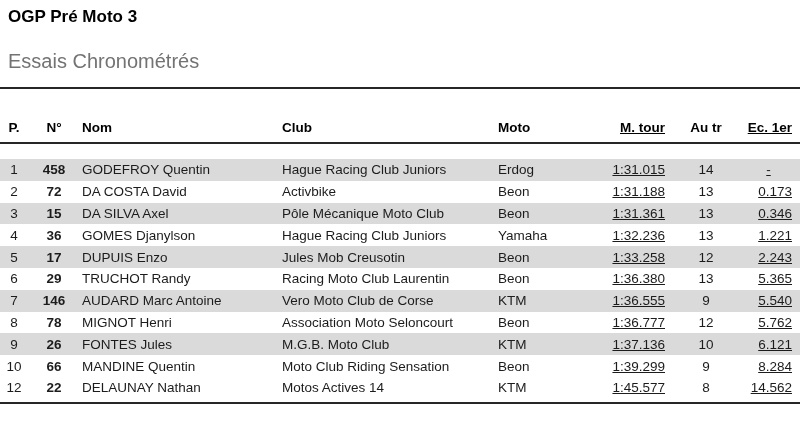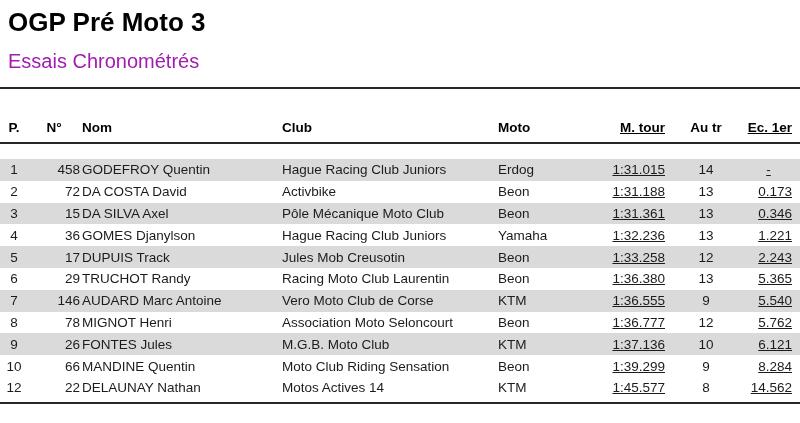--- a/index.html
+++ b/index.html
@@ -9,32 +9,32 @@
     height: 423px;
     background: #ffffff;
     font-family: "Liberation Sans", sans-serif;
     color: #1c1c1c;
     overflow: hidden;
   }
   .title {
     position: absolute;
     top: 8px;
     left: 8px;
-    font-size: 26px;
+    font-size: 17px;
     font-weight: bold;
     color: #000000;
     line-height: 1.1;
   }
   .subtitle {
     position: absolute;
     top: 50px;
     left: 8px;
     font-size: 20px;
     font-weight: normal;
-    color: #a21caf;
+    color: #737373;
     line-height: 1.1;
   }
   table.results {
     position: absolute;
     top: 87px;
     left: 0;
     width: 800px;
     border-collapse: collapse;
     table-layout: fixed;
     border-top: 2px solid #262626;
@@ -60,21 +60,21 @@
     overflow: hidden;
     color: #1c1c1c;
   }
   tr.spacer-top td { height: 15px; background: #ffffff; }
   tr.spacer-bottom td { height: 3px; background: #ffffff; }
   tr.data-row.alt { background: #dadada; }
   .align-left   { text-align: left;  padding-left: 2px !important; margin-top: 18px; }
   .align-center { text-align: center; }
   .align-right  { text-align: right; padding-right: 2px !important; text-decoration: underline; }
   .pad-right-lg { padding-right: 8px !important; }
-  .cell-bold { font-weight: normal; text-align: right; }
+  .cell-bold { font-weight: bold; }
 </style>
 </head>
 <body>
 
 <div class="page">
   <div class="title">OGP Pré Moto 3</div>
   <div class="subtitle">Essais Chronométrés</div>
 
   <table class="results">
     <colgroup>
@@ -139,21 +139,21 @@
           <td class="align-left">GOMES Djanylson</td>
           <td class="align-left">Hague Racing Club Juniors</td>
           <td class="align-left">Yamaha</td>
           <td class="align-right">1:32.236</td>
           <td class="align-center">13</td>
           <td class="align-right pad-right-lg">1.221</td>
         </tr>
         <tr class="data-row alt">
           <td class="align-center">5</td>
           <td class="align-center cell-bold">17</td>
-          <td class="align-left">DUPUIS Track</td>
+          <td class="align-left">DUPUIS Enzo</td>
           <td class="align-left">Jules Mob Creusotin</td>
           <td class="align-left">Beon</td>
           <td class="align-right">1:33.258</td>
           <td class="align-center">12</td>
           <td class="align-right pad-right-lg">2.243</td>
         </tr>
         <tr class="data-row">
           <td class="align-center">6</td>
           <td class="align-center cell-bold">29</td>
           <td class="align-left">TRUCHOT Randy</td>

